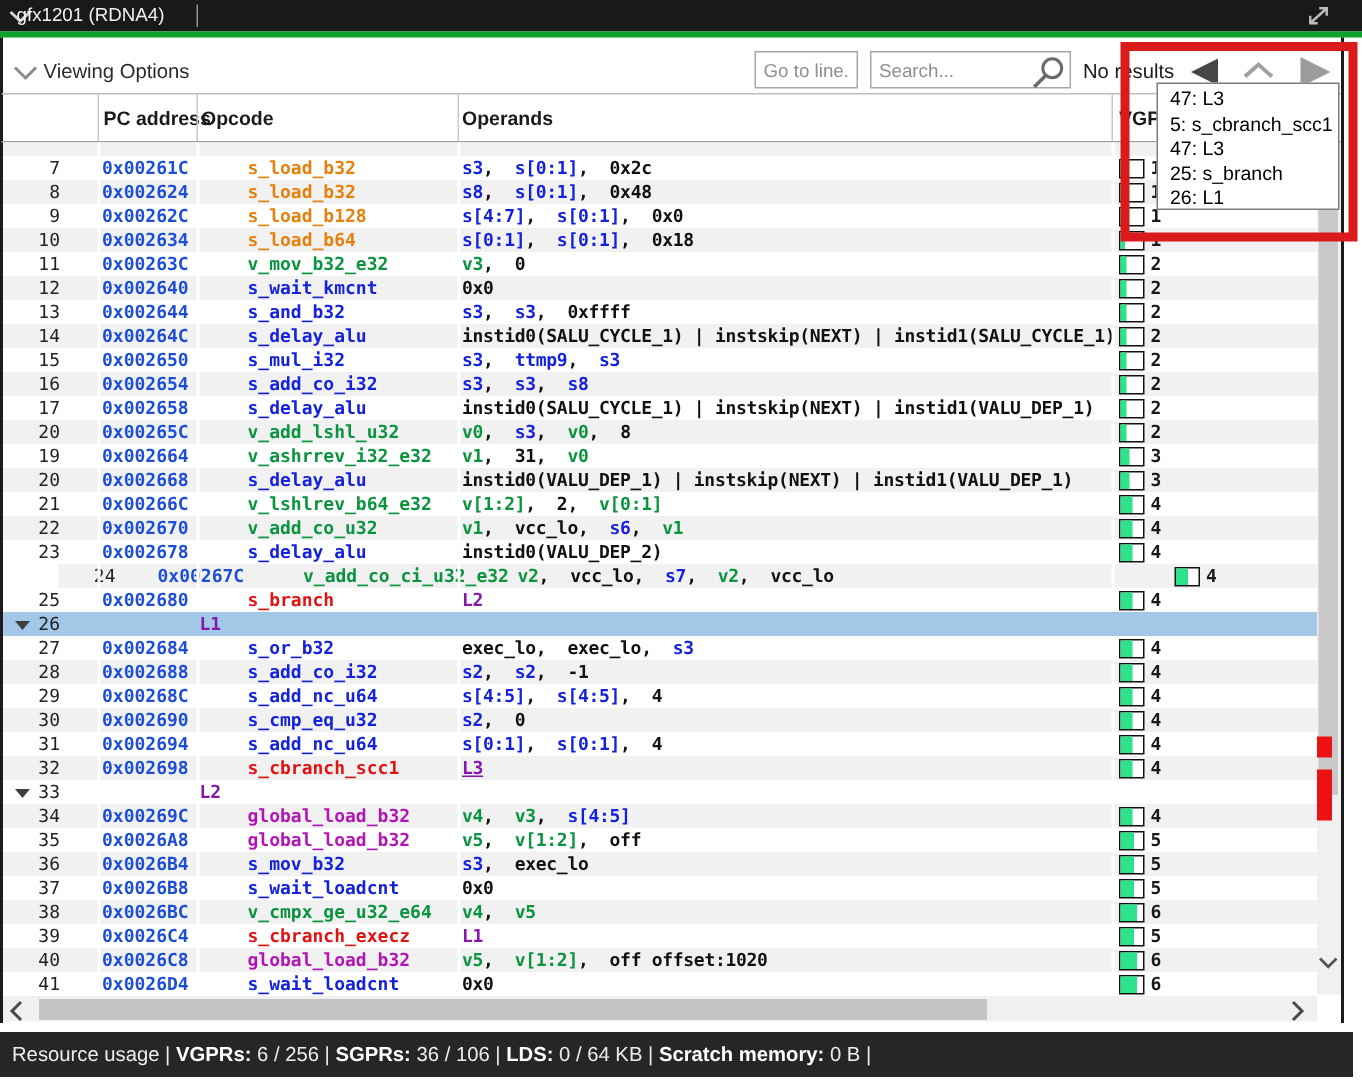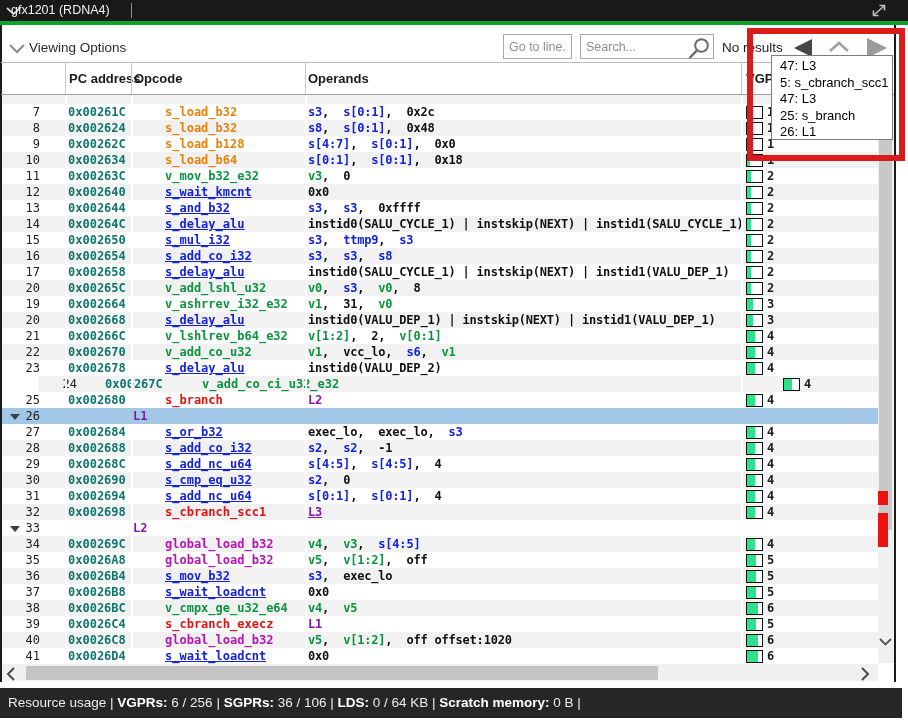--- a/index.html
+++ b/index.html
@@ -31,25 +31,25 @@
   .hline{top:63px;width:1px;height:31px;background:#c9c9c9;}
   .hbottom{left:1px;top:93.5px;width:893px;height:1.5px;background:#9c9c9c;}
   #body{left:2px;top:95px;width:875.5px;height:569px;overflow:hidden;background:#fff;}
   .stripe0{left:0;top:0;width:875.5px;height:9px;background:#f1f1f1;}
   .row{position:absolute;left:0;width:875.5px;height:16px;z-index:1;
        font-family:"DejaVu Sans Mono",monospace;font-size:12px;line-height:16px;}
   .row.even{background:#f1f1f1;}
   .row.sel{background:var(--c-selection);z-index:3;}
   .cell{position:absolute;top:0;white-space:pre;}
   .num{left:0;width:38px;text-align:right;color:#222;font-weight:400;}
-  .pc{left:66px;color:#0f766e;font-weight:bold;}
+  .pc{left:66px;color:#1d4ed8;font-weight:bold;}
   .opc{left:163px;font-weight:bold;}
   .lbl{left:131px;font-weight:bold;color:var(--c-label);}
   .ops{left:306px;font-weight:bold;color:#111;letter-spacing:-0.2px;}
-  .op-load{color:var(--c-opcode_load);} .op-salu{color:var(--c-opcode_scalar);text-decoration:underline;}
+  .op-load{color:var(--c-opcode_load);} .op-salu{color:var(--c-opcode_scalar);}
   .op-valu{color:var(--c-opcode_vector);} .op-branch{color:var(--c-opcode_branch);}
   .op-mem{color:var(--c-opcode_global_mem);}
   .tok-s{color:var(--c-sreg);} .tok-v{color:var(--c-vreg);} .tok-i{color:#111;}
   .tok-L{color:var(--c-label);} .tok-Lu{color:var(--c-label);text-decoration:underline;}
   .vcell{position:absolute;left:744px;top:1.5px;width:15px;height:11px;border:1.5px solid #111;background:#fff;}
   .vfill{position:absolute;left:0;top:0;height:11px;background:var(--c-vgpr_bar);}
   .vnum{left:765px;color:#1a1a1a;font-weight:bold;}
   .expander{position:absolute;left:8px;top:6px;width:0;height:0;border-left:5px solid transparent;
             border-right:5px solid transparent;border-top:6px solid #3f3f3f;}
   .colsep{position:absolute;top:95px;height:569px;width:2px;background:#fff;z-index:2;}
@@ -291,20 +291,21 @@
         <span class="cell ops"><span class="tok-i">instid0(VALU_DEP_2)</span></span>
         <span class="vcell">
           <span class="vfill" style="width: 8px;"></span>
         </span>
         <span class="cell vnum">4</span>
       </div>
       <div class="row even" style="top: 281px; margin-left: 37px;">
         <span class="cell num">24</span>
         <span class="cell pc">0x00267C</span>
         <span class="cell opc op-valu">v_add_co_ci_u32_e32</span>
+        <span class="cell ops"><span class="tok-v">v2</span>,  <span class="tok-i">vcc_lo</span>,  <span class="tok-s">s7</span>,  <span class="tok-v">v2</span>,  <span class="tok-i">vcc_lo</span></span>
         <span class="vcell">
           <span class="vfill" style="width: 8px;"></span>
         </span>
         <span class="cell vnum">4</span>
       </div>
       <div class="row" style="top: 297px;">
         <span class="cell num">25</span>
         <span class="cell pc">0x002680</span>
         <span class="cell opc op-branch">s_branch</span>
         <span class="cell ops"><span class="tok-L">L2</span></span>

